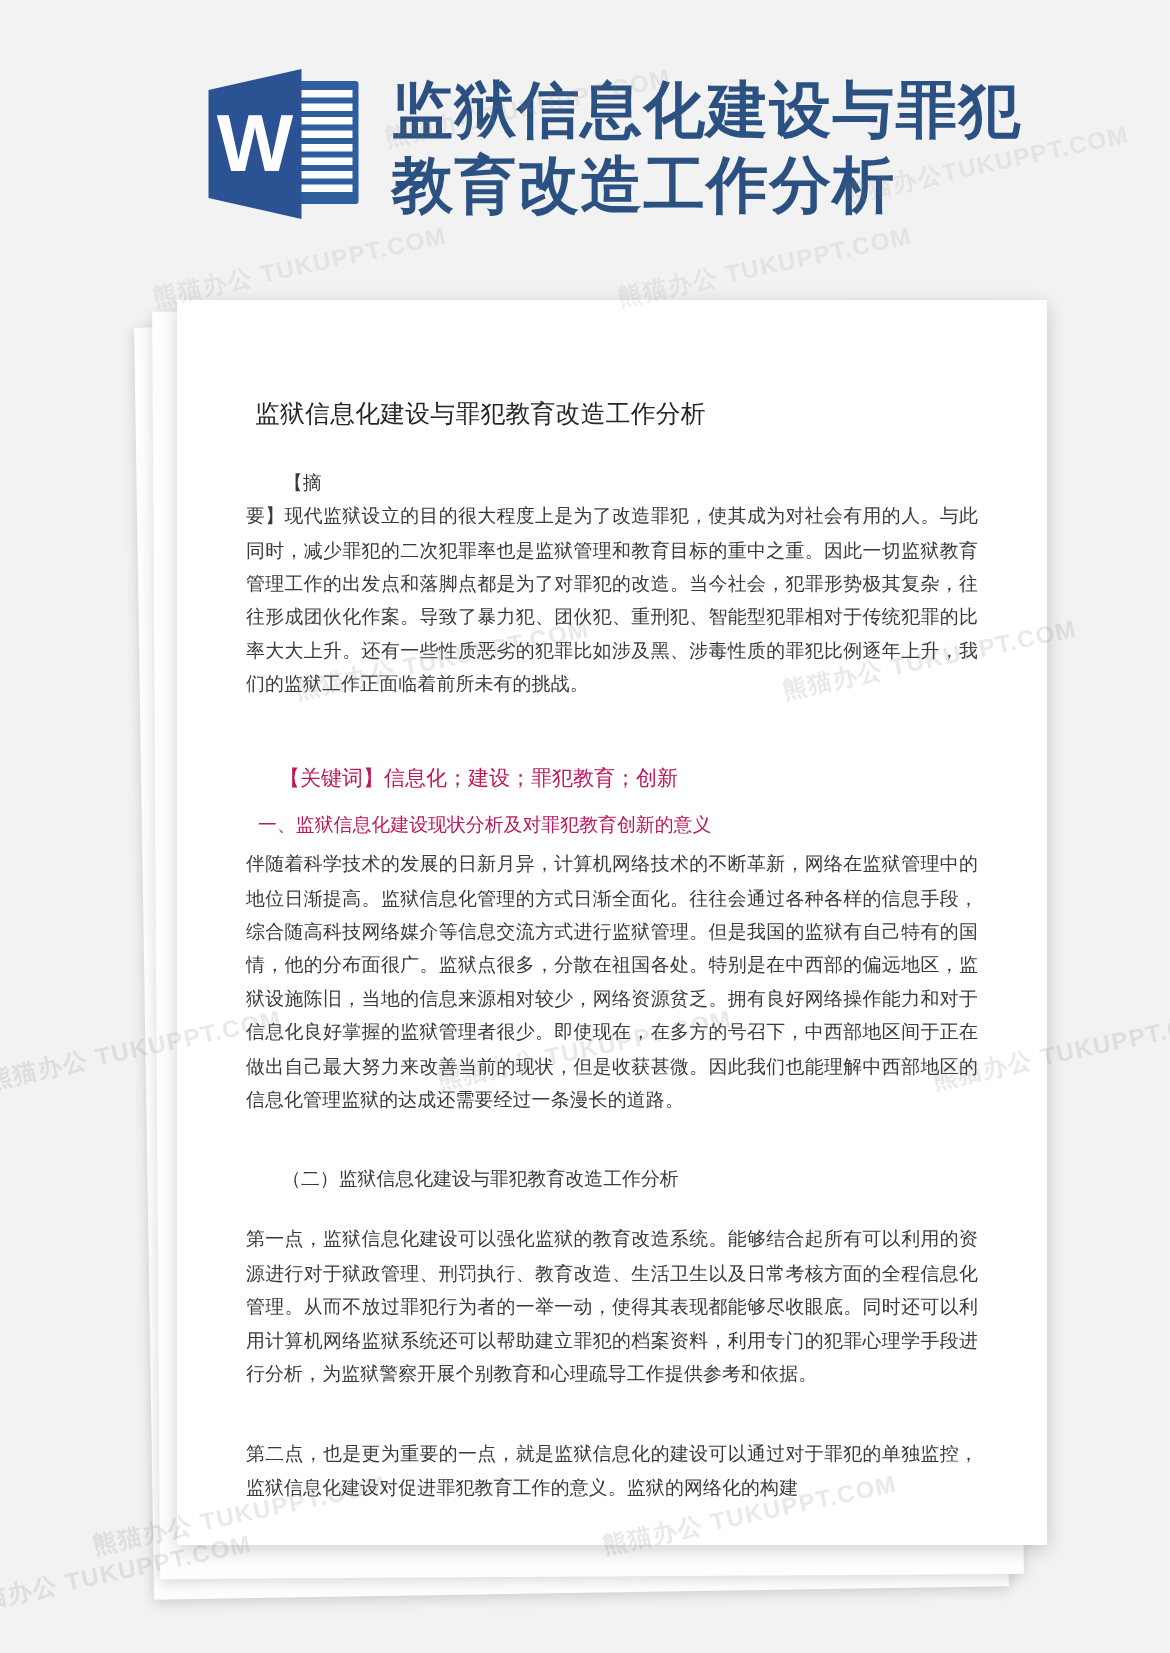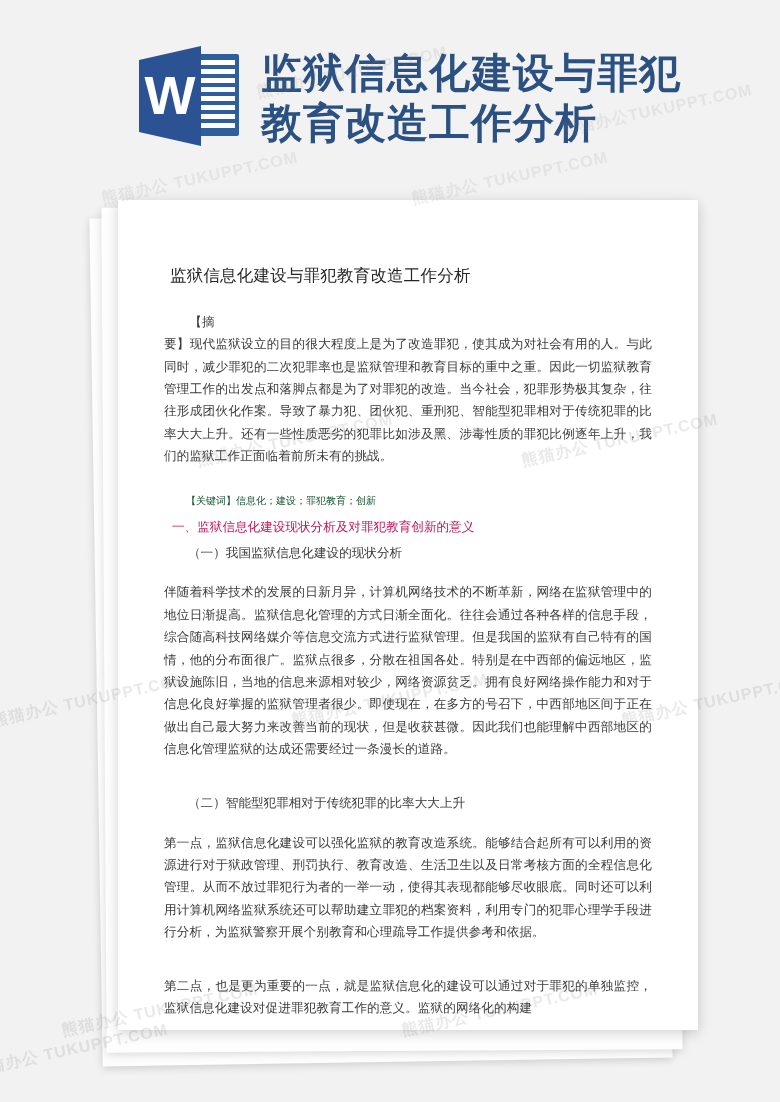--- a/index.html
+++ b/index.html
@@ -125,24 +125,24 @@
     color: #be185d;
     margin: 0 0 2px 8px;
   }
   .heading-2 {
     font-size: 12.6px;
     line-height: 1.9;
     color: #3a3a3a;
     margin: 0 0 16px 24px;
   }
   .keywords {
-    font-size: 10px;
+    font-size: 14px;
     line-height: 1.9;
-    color: #14532d;
-    margin: 0 0 6px 22px;
+    color: #be185d;
+    margin: 16px 0 6px 22px;
   }
   .gap-sm { height: 10px; }
   .gap-md { height: 18px; }
 
   
   .wm-layer {
     position: absolute;
     left: 0; top: 0;
     width: 780px; height: 1102px;
     pointer-events: none;
@@ -199,27 +199,26 @@
       <div class="para indent" style="margin-bottom:0;">【摘</div>
 
       <div class="para">要】现代监狱设立的目的很大程度上是为了改造罪犯，使其成为对社会有用的人。与此同时，减少罪犯的二次犯罪率也是监狱管理和教育目标的重中之重。因此一切监狱教育管理工作的出发点和落脚点都是为了对罪犯的改造。当今社会，犯罪形势极其复杂，往往形成团伙化作案。导致了暴力犯、团伙犯、重刑犯、智能型犯罪相对于传统犯罪的比率大大上升。还有一些性质恶劣的犯罪比如涉及黑、涉毒性质的罪犯比例逐年上升，我们的监狱工作正面临着前所未有的挑战。</div>
 
       <div class="gap-sm"></div>
 
       <div class="keywords">【关键词】信息化；建设；罪犯教育；创新</div>
 
       <div class="heading-1">一、监狱信息化建设现状分析及对罪犯教育创新的意义</div>
 
-      <div class="heading-2">（一）我国监狱信息化建设的现状分析</div>
 
       <div class="para">伴随着科学技术的发展的日新月异，计算机网络技术的不断革新，网络在监狱管理中的地位日渐提高。监狱信息化管理的方式日渐全面化。往往会通过各种各样的信息手段，综合随高科技网络媒介等信息交流方式进行监狱管理。但是我国的监狱有自己特有的国情，他的分布面很广。监狱点很多，分散在祖国各处。特别是在中西部的偏远地区，监狱设施陈旧，当地的信息来源相对较少，网络资源贫乏。拥有良好网络操作能力和对于信息化良好掌握的监狱管理者很少。即使现在，在多方的号召下，中西部地区间于正在做出自己最大努力来改善当前的现状，但是收获甚微。因此我们也能理解中西部地区的信息化管理监狱的达成还需要经过一条漫长的道路。</div>
 
       <div class="gap-md"></div>
 
-      <div class="heading-2">（二）智能型犯罪相对于传统犯罪的比率大大上升</div>
+      <div class="heading-2">（二）监狱信息化建设与罪犯教育改造工作分析</div>
 
       <div class="para">第一点，监狱信息化建设可以强化监狱的教育改造系统。能够结合起所有可以利用的资源进行对于狱政管理、刑罚执行、教育改造、生活卫生以及日常考核方面的全程信息化管理。从而不放过罪犯行为者的一举一动，使得其表现都能够尽收眼底。同时还可以利用计算机网络监狱系统还可以帮助建立罪犯的档案资料，利用专门的犯罪心理学手段进行分析，为监狱警察开展个别教育和心理疏导工作提供参考和依据。</div>
 
       <div class="gap-md"></div>
 
       <div class="para">第二点，也是更为重要的一点，就是监狱信息化的建设可以通过对于罪犯的单独监控，监狱信息化建设对促进罪犯教育工作的意义。监狱的网络化的构建</div>
 
     </div>
   </div>
 </div>

